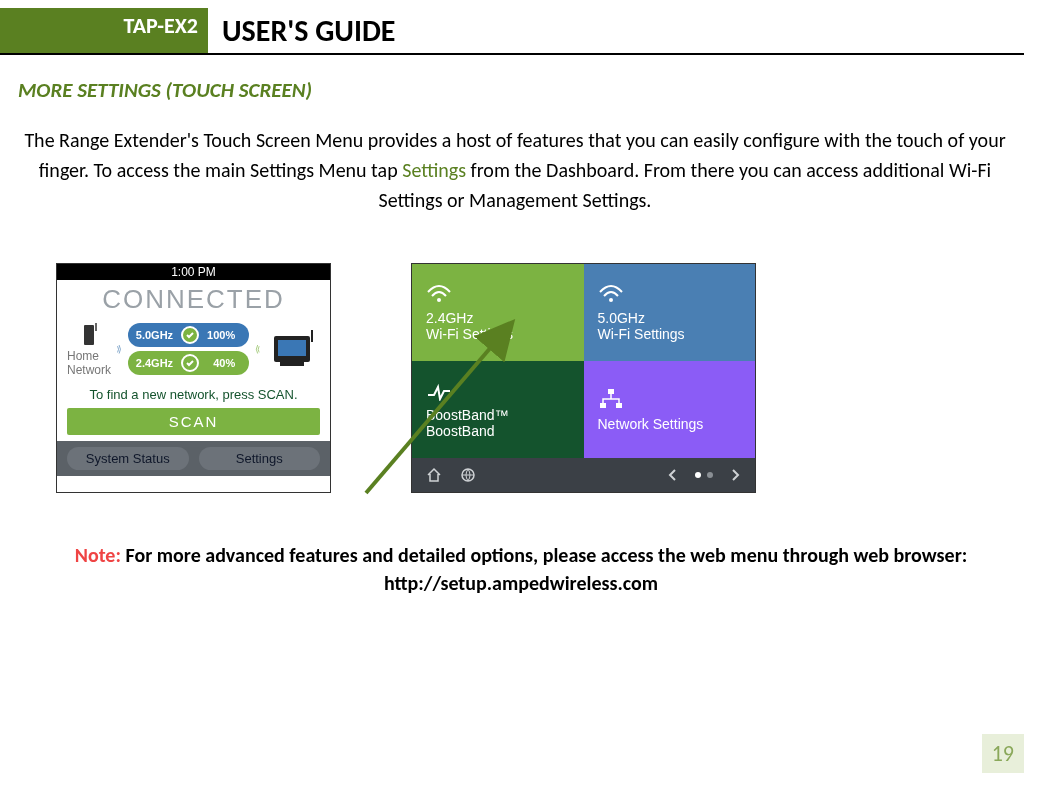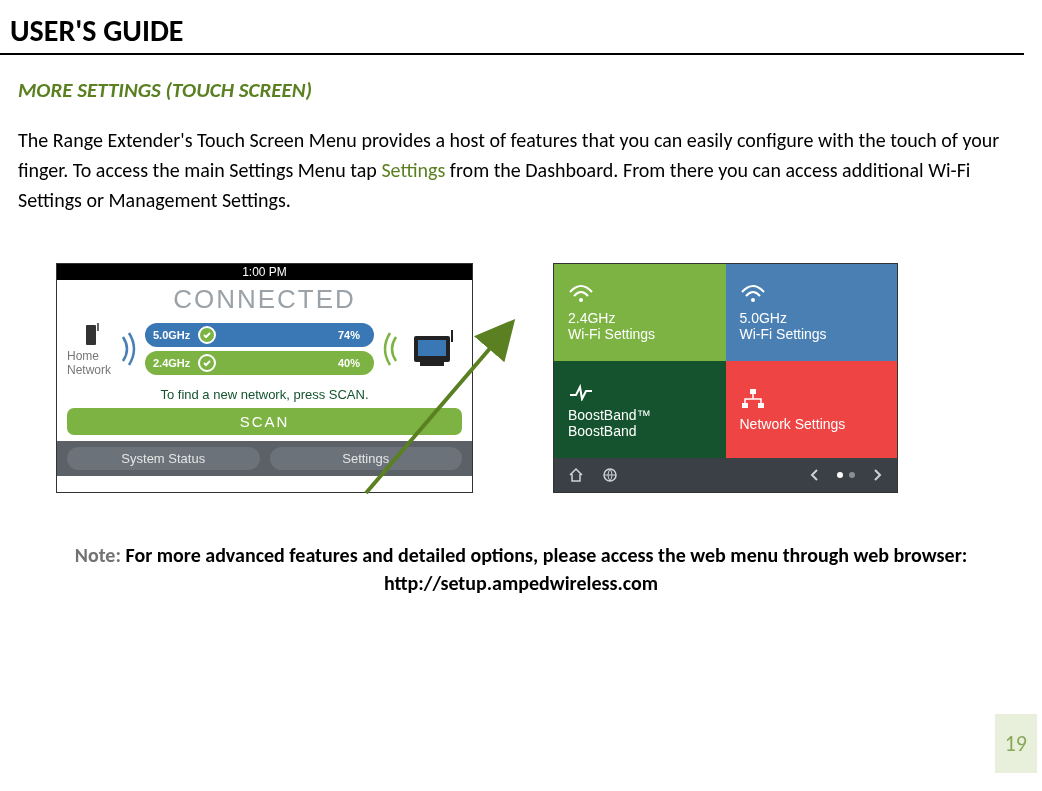--- a/index.html
+++ b/index.html
@@ -36,31 +36,32 @@
     color: #5a8021;
     font-style: italic;
     font-weight: bold;
     font-size: 21px;
     margin: 22px 0 8px 18px;
   }
   .body-text {
     font-size: 20px;
     line-height: 1.5;
     margin: 22px 30px 0 18px;
+    text-align: center;
   }
   .settings-word { color: #5a8021; }
   .figures {
     display: flex;
     gap: 80px;
     margin: 48px 0 0 56px;
     position: relative;
   }
   
   .screen {
-    width: 417px;
+    width: 275px;
     border: 1px solid #333;
     background: #fff;
     position: relative;
   }
   .timebar {
     background: #000;
     color: #fff;
     font-size: 12px;
     text-align: center;
     padding: 1px 0;
@@ -121,34 +122,34 @@
     font-family: Arial, sans-serif;
     padding: 4px 0 6px;
   }
   .scan-btn {
     background: #7cb342;
     color: #fff;
     text-align: center;
     font-size: 15px;
     font-family: Arial, sans-serif;
     letter-spacing: 2px;
-    border-radius: 7px;
+    border-radius: 2px;
     margin: 0 10px 6px 10px;
     padding: 5px 0;
   }
   .bottom-bar {
     background: #5b6167;
     display: flex;
     gap: 10px;
     padding: 6px 10px;
   }
   .bottom-btn {
     flex: 1;
     background: #6c7279;
-    color: #e5e5e5;
+    color: #0f172a;
     text-align: center;
     font-size: 13px;
     font-family: Arial, sans-serif;
     border-radius: 14px;
     padding: 4px 0;
   }
   
   .screen2 {
     width: 345px;
     border: 1px solid #333;
@@ -163,21 +164,21 @@
     display: flex;
     flex-direction: column;
     justify-content: center;
     padding-left: 14px;
     height: 97px;
   }
   .tile svg { margin-bottom: 6px; }
   .tile-green { background: #7cb342; }
   .tile-blue  { background: #4a7fb3; }
   .tile-dark  { background: #14532d; }
-  .tile-green2{ background: #ef4444; }
+  .tile-green2{ background: #8b5cf6; }
   .navbar2 {
     background: #3b4046;
     height: 34px;
     display: flex;
     align-items: center;
     justify-content: space-between;
     padding: 0 14px;
     color: #cfd2d5;
   }
   .nav-left, .nav-right { display:flex; gap:18px; align-items:center; }
@@ -192,37 +193,38 @@
     pointer-events: none;
   }
   
   .note {
     text-align: center;
     font-size: 20px;
     font-weight: bold;
     margin: 48px 60px 0 60px;
     line-height: 1.4;
   }
-  .note-label { color: #737373; }
+  .note-label { color: #ef4444; }
   
   .pagenum {
     position: absolute;
-    right: 5px;
+    right: 18px;
     bottom: 18px;
     background: #e8efda;
     color: #8aa85a;
     font-size: 22px;
-    padding: 16px 10px;
+    padding: 6px 10px;
     font-family: Calibri, Arial, sans-serif;
   }
 </style>
 </head>
 <body>
 
 <div class="header-row">
+  <div class="header-badge">TAP-EX2</div>
   <div class="header-title">USER'S GUIDE</div>
 </div>
 
 <div class="section-title">MORE SETTINGS (TOUCH SCREEN)</div>
 
 <p class="body-text">
   <span>The Range Extender's Touch Screen Menu provides a host of features that you can easily configure with the touch of your finger. To access the main Settings Menu tap </span><span class="settings-word">Settings</span><span> from the Dashboard. From there you can access additional Wi-Fi Settings or Management Settings.</span>
 </p>
 
 <div class="figures">
@@ -243,21 +245,21 @@
         <path d="M8 4 Q18 20 8 36" stroke="#4a7fb3" stroke-width="2.5" fill="none"></path>
       </svg>
       <div class="pills">
         <div class="pill pill-blue">
           <span class="ghz">5.0GHz</span>
           <span class="chk">
               <svg width="10" height="10" viewBox="0 0 10 10">
                 <path d="M2 5 L4 7 L8 3" stroke="#fff" stroke-width="2" fill="none"></path>
               </svg>
             </span>
-          <span class="pct">74%</span>
+          <span class="pct">100%</span>
         </div>
         <div class="pill pill-green">
           <span class="ghz">2.4GHz</span>
           <span class="chk">
               <svg width="10" height="10" viewBox="0 0 10 10">
                 <path d="M2 5 L4 7 L8 3" stroke="#fff" stroke-width="2" fill="none"></path>
               </svg>
             </span>
           <span class="pct">40%</span>
         </div>

